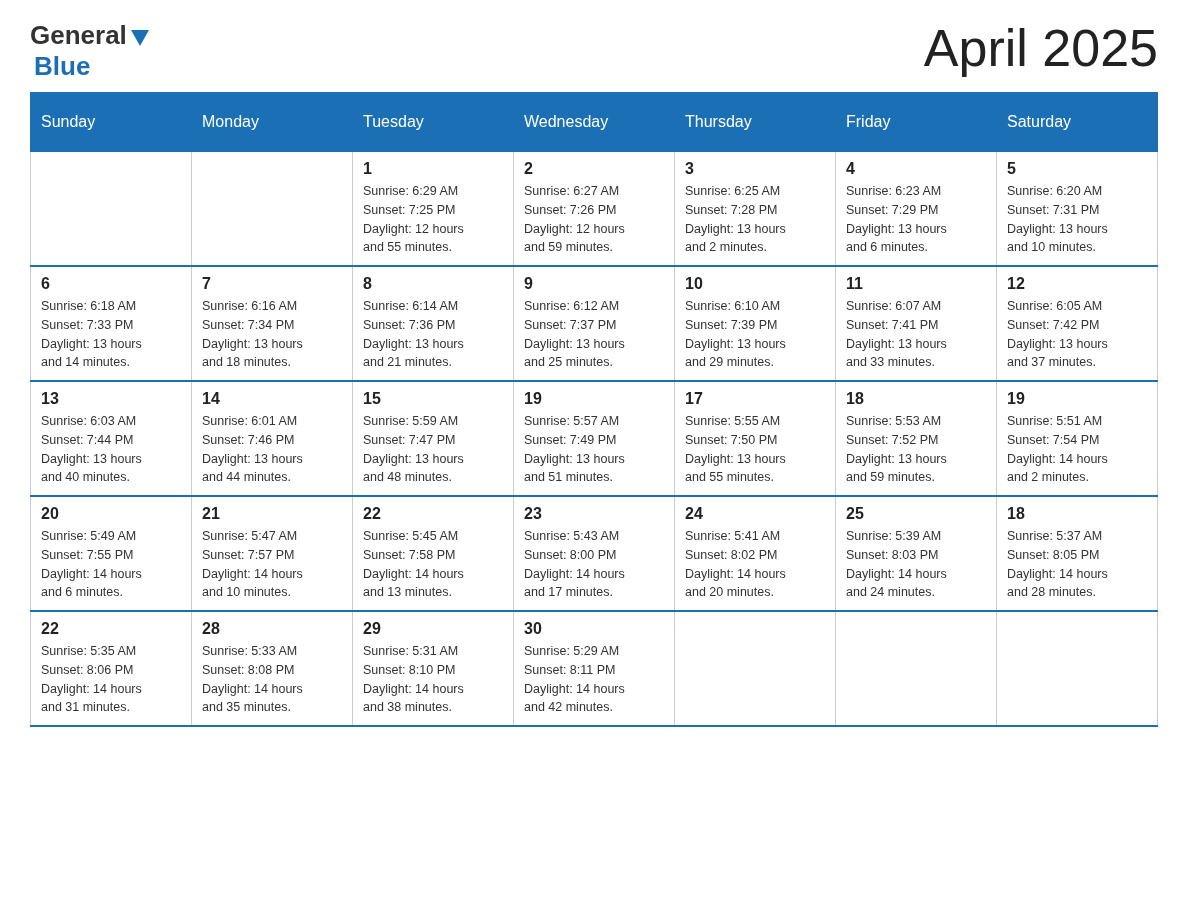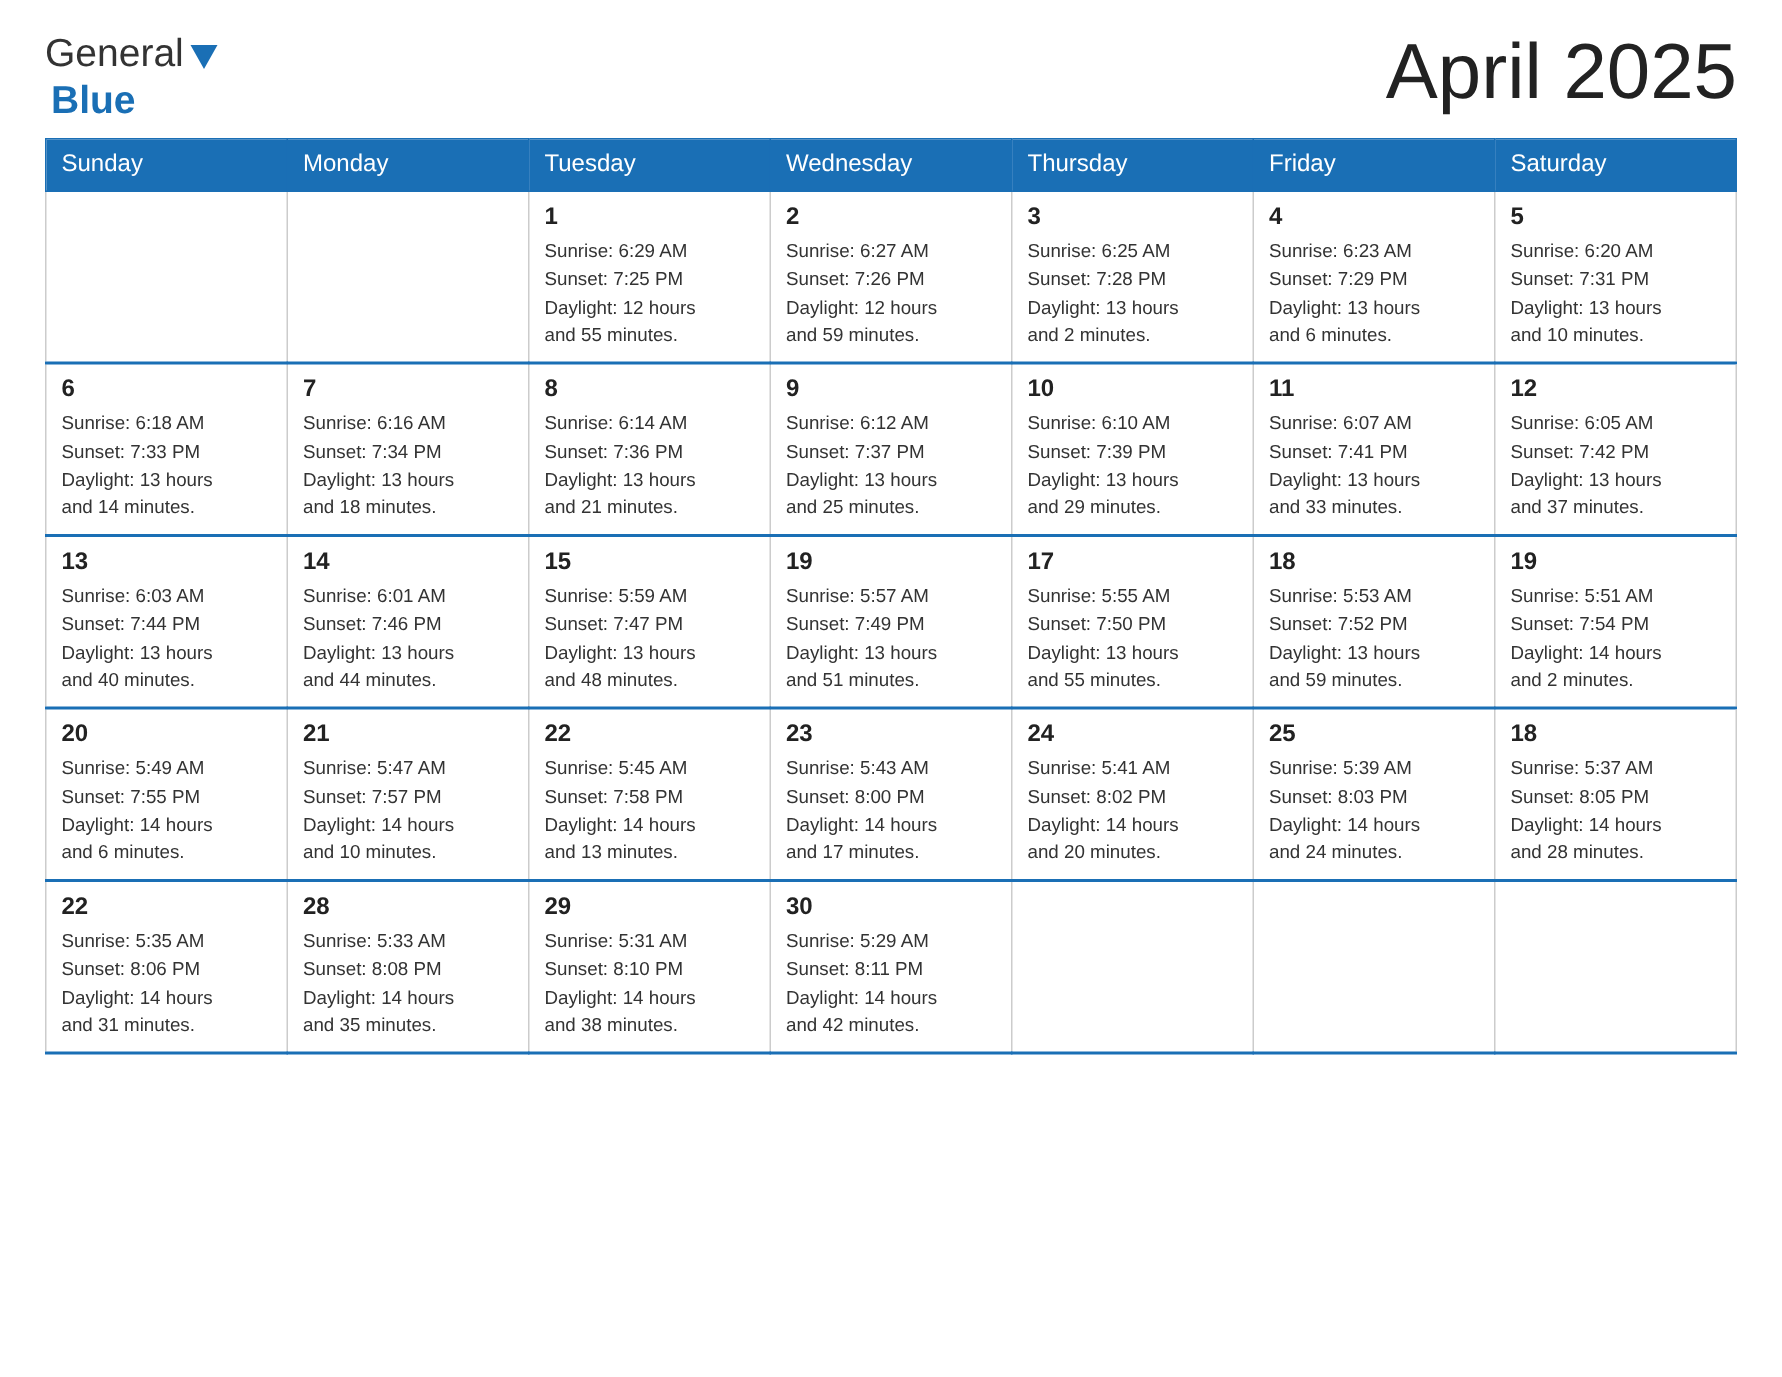--- a/index.html
+++ b/index.html
@@ -11,21 +11,21 @@
       min-height: 918px;
     }
     .header {
       display: flex;
       justify-content: space-between;
       align-items: flex-start;
       margin-bottom: 10px;
     }
     .logo-text-general {
       font-size: 26px;
-      font-weight: normal;
+      font-weight: bold;
       color: #333;
     }
     .logo-text-blue {
       font-size: 26px;
       font-weight: bold;
       color: #1a6fb5;
       margin-top: 33px;
     }
     .title-section {
       text-align: right;
@@ -41,21 +41,21 @@
       font-weight: normal;
       color: #444;
     }
     .calendar {
       width: 100%;
       border-collapse: collapse;
     }
     .calendar thead tr th {
       background-color: #1a6fb5;
       color: #fff;
-      padding: 8px 10px;
+      padding: 20px 10px;
       text-align: left;
       font-size: 16px;
       font-weight: normal;
       border: 1px solid #1a6fb5;
     }
     .calendar tbody tr td {
       vertical-align: top;
       padding: 8px 10px;
       border: 1px solid #ccc;
       width: 14.28%;

